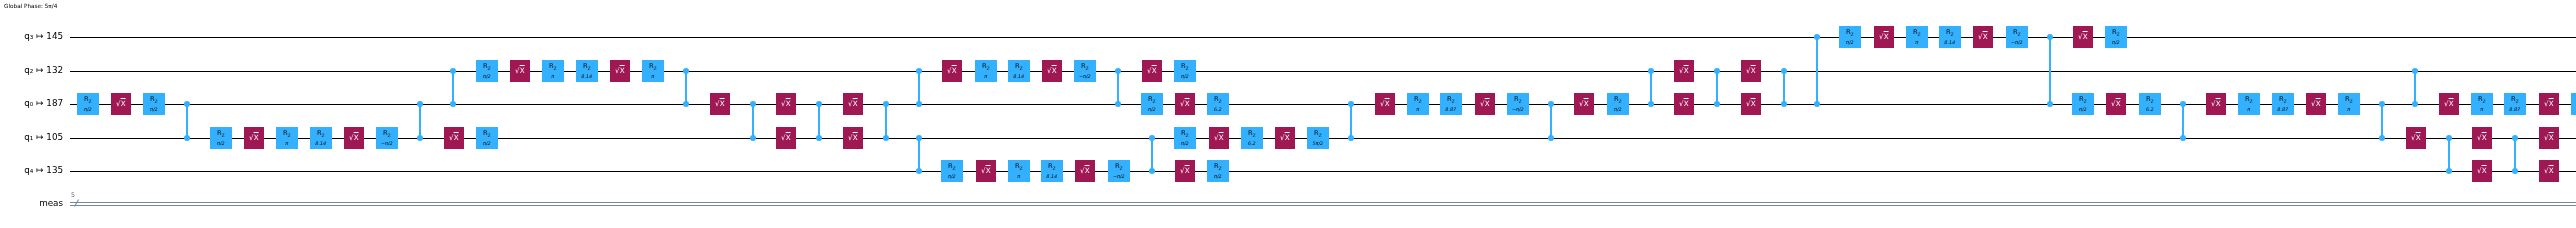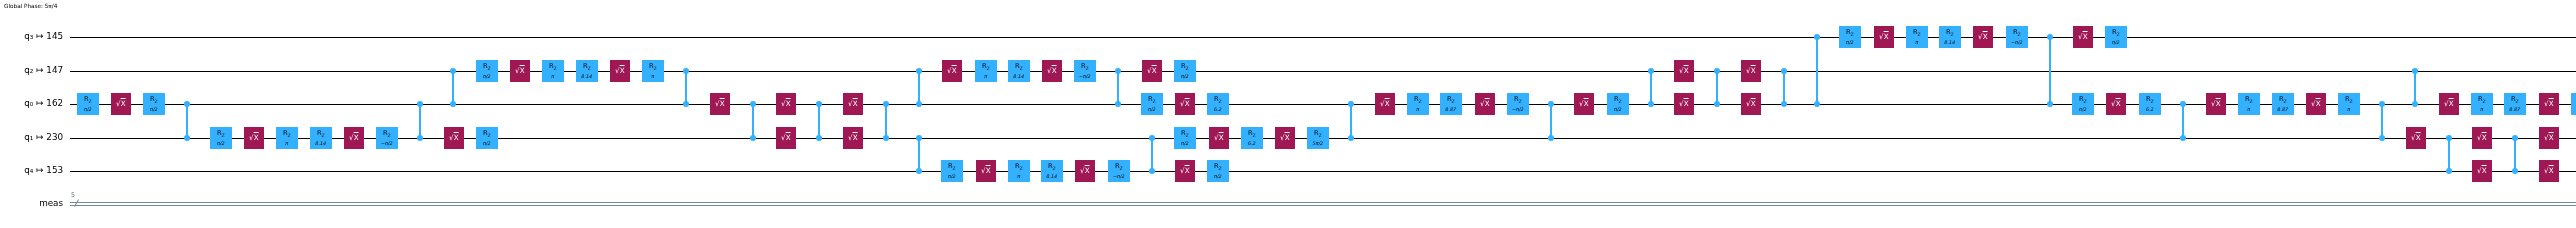--- a/index.html
+++ b/index.html
@@ -21,27 +21,27 @@
   .bundle{position:absolute;font-size:6.2px;color:#555e68;}
   .slash{position:absolute;width:1px;height:8.2px;background:#778899;transform:rotate(30deg);}
 </style>
 </head>
 <body>
 
 <div id="stage">
   <div class="gp">Global Phase: 5π/4</div>
 <div class="qlabel" style="left: 2.1px; top: 37px;">q₃ ↦ 145</div>
     <div class="wire" style="left: 70px; top: 37px; width: 3998px;"></div>
-    <div class="qlabel" style="left: 2.1px; top: 71px;">q₂ ↦ 147</div>
+    <div class="qlabel" style="left: 2.1px; top: 71px;">q₂ ↦ 132</div>
     <div class="wire" style="left: 70px; top: 71px; width: 3998px;"></div>
-    <div class="qlabel" style="left: 2.1px; top: 104px;">q₀ ↦ 162</div>
+    <div class="qlabel" style="left: 2.1px; top: 104px;">q₀ ↦ 187</div>
     <div class="wire" style="left: 70px; top: 104px; width: 3998px;"></div>
-    <div class="qlabel" style="left: 2.1px; top: 138px;">q₁ ↦ 230</div>
+    <div class="qlabel" style="left: 2.1px; top: 138px;">q₁ ↦ 105</div>
     <div class="wire" style="left: 70px; top: 138px; width: 3998px;"></div>
-    <div class="qlabel" style="left: 2.1px; top: 171px;">q₄ ↦ 153</div>
+    <div class="qlabel" style="left: 2.1px; top: 171px;">q₄ ↦ 135</div>
     <div class="wire" style="left: 70px; top: 171px; width: 3998px;"></div>
     <div class="qlabel" style="left: 2.1px; top: 204px;">meas</div>
     <div class="cwire" style="left: 70px; top: 202px; width: 3998px;"></div>
     <div class="cwire" style="left: 70px; top: 205px; width: 3998px;"></div>
     <div class="slash" style="left: 76px; top: 199px;"></div>
     <div class="bundle" style="left: 71px; top: 191px;">5</div>
     <div class="gate rz" style="left: 77px; top: 93px;">
       <div class="glabel">R<sub>Z</sub></div>
       <div class="gparam">π/2</div>
     </div>

